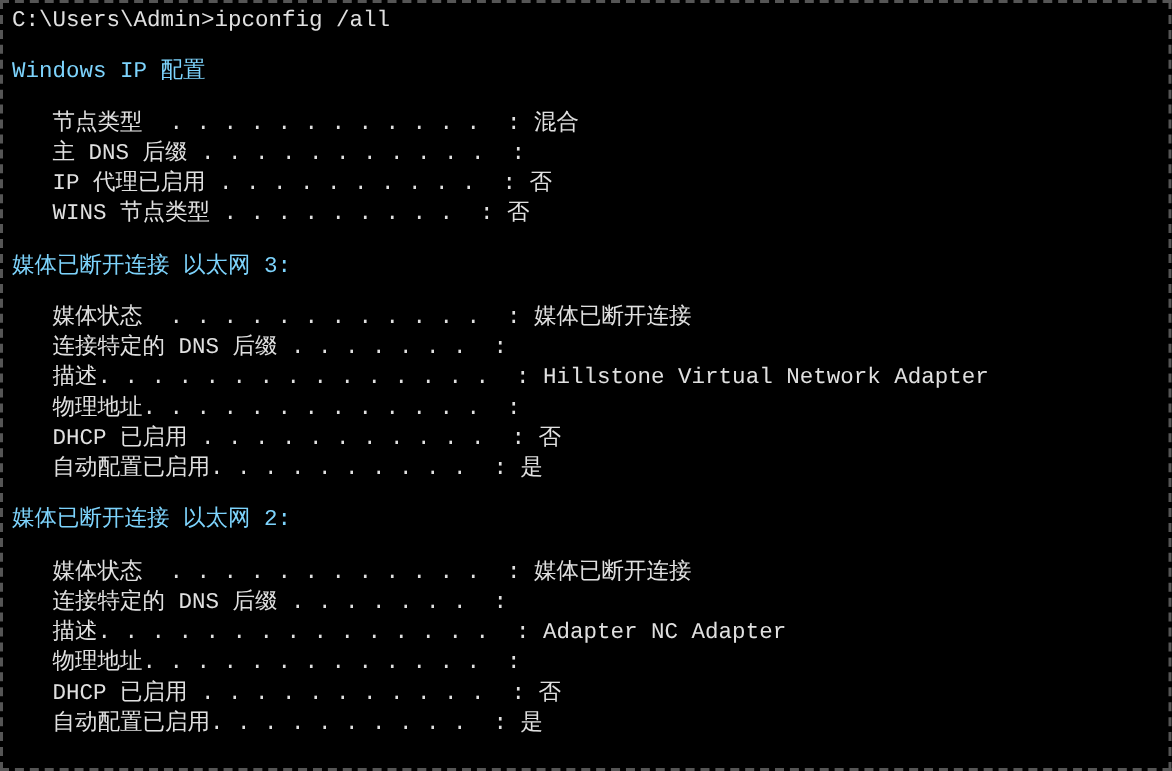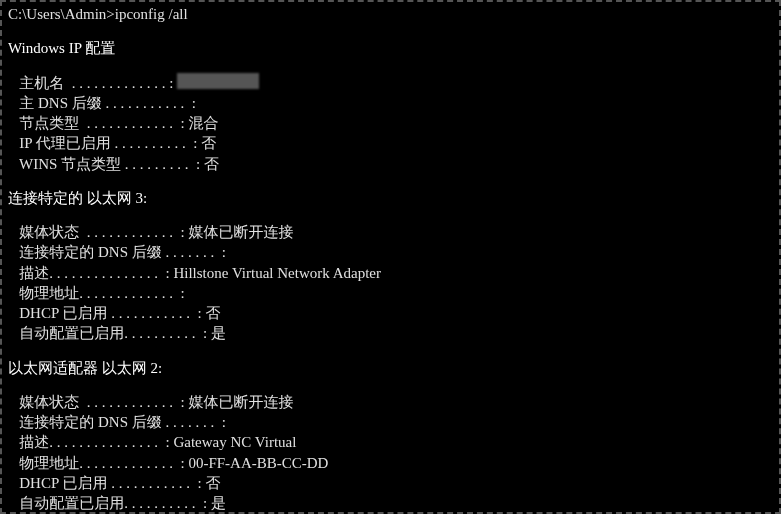--- a/index.html
+++ b/index.html
@@ -1,38 +1,37 @@
 <!DOCTYPE html>
 <html><head>
   <meta charset="utf-8">
   <style>
     * {
       margin: 0;
       padding: 0;
       box-sizing: border-box;
-      font-family: Liberation Serif, serif;
     }
     body {
       background: #000;
       width: 781px;
       height: 514px;
       font-family: 'Consolas', 'Courier New', monospace;
       font-size: 15px;
       color: #e0e0e0;
       padding: 2px 6px;
       line-height: 1.35;
       overflow: hidden;
       border: 2px dashed #555;
     }
     .prompt-line {
       color: #e0e0e0;
       white-space: pre;
     }
     .section-header {
-      color: #ffffff;
+      color: #7dd3fc;
       margin-top: 14px;
       margin-bottom: 14px;
       white-space: pre;
     }
     .entry {
       display: flex;
       white-space: pre;
     }
     .entry-label {
       display: inline-block;
@@ -51,42 +50,38 @@
   </style>
 </head>
 <body>
 
 <div class="prompt-line">C:\Users\Admin&gt;ipconfig /all</div>
 
 <div class="section-header">Windows IP 配置</div>
 
 <div>
   <div class="entry">
-    <span class="entry-label">   主机名  . . . . . . . . . . . . . : </span>
-    <span class="redacted"></span>
+    <span class="entry-label">   节点类型  . . . . . . . . . . . .  : </span>
+    <span class="entry-value">混合</span>
   </div>
   <div class="entry">
     <span class="entry-label">   主 DNS 后缀 . . . . . . . . . . .  :</span>
     <span class="entry-value"></span>
-  </div>
-  <div class="entry">
-    <span class="entry-label">   节点类型  . . . . . . . . . . . .  : </span>
-    <span class="entry-value">混合</span>
   </div>
   <div class="entry">
     <span class="entry-label">   IP 代理已启用 . . . . . . . . . .  : </span>
     <span class="entry-value">否</span>
   </div>
   <div class="entry">
     <span class="entry-label">   WINS 节点类型 . . . . . . . . .  : </span>
     <span class="entry-value">否</span>
   </div>
 </div>
 
-<div class="section-header">连接特定的 以太网 3:</div>
+<div class="section-header">媒体已断开连接 以太网 3:</div>
 
 <div>
   <div class="entry">
     <span class="entry-label">   媒体状态  . . . . . . . . . . . .  : </span>
     <span class="entry-value">媒体已断开连接</span>
   </div>
   <div class="entry">
     <span class="entry-label">   连接特定的 DNS 后缀 . . . . . . .  :</span>
     <span class="entry-value"></span>
   </div>
@@ -100,38 +95,37 @@
   <div class="entry">
     <span class="entry-label">   DHCP 已启用 . . . . . . . . . . .  : </span>
     <span class="entry-value">否</span>
   </div>
   <div class="entry">
     <span class="entry-label">   自动配置已启用. . . . . . . . . .  : </span>
     <span class="entry-value">是</span>
   </div>
 </div>
 
-<div class="section-header">以太网适配器 以太网 2:</div>
+<div class="section-header">媒体已断开连接 以太网 2:</div>
 
 <div>
   <div class="entry">
     <span class="entry-label">   媒体状态  . . . . . . . . . . . .  : </span>
     <span class="entry-value">媒体已断开连接</span>
   </div>
   <div class="entry">
     <span class="entry-label">   连接特定的 DNS 后缀 . . . . . . .  :</span>
     <span class="entry-value"></span>
   </div>
   <div class="entry">
     <span class="entry-label">   描述. . . . . . . . . . . . . . .  : </span>
-    <span class="entry-value">Gateway NC Virtual</span>
+    <span class="entry-value">Adapter NC Adapter</span>
   </div>
   <div class="entry">
     <span class="entry-label">   物理地址. . . . . . . . . . . . .  : </span>
-    <span class="entry-value">00-FF-AA-BB-CC-DD</span>
   </div>
   <div class="entry">
     <span class="entry-label">   DHCP 已启用 . . . . . . . . . . .  : </span>
     <span class="entry-value">否</span>
   </div>
   <div class="entry">
     <span class="entry-label">   自动配置已启用. . . . . . . . . .  : </span>
     <span class="entry-value">是</span>
   </div>
 </div>

